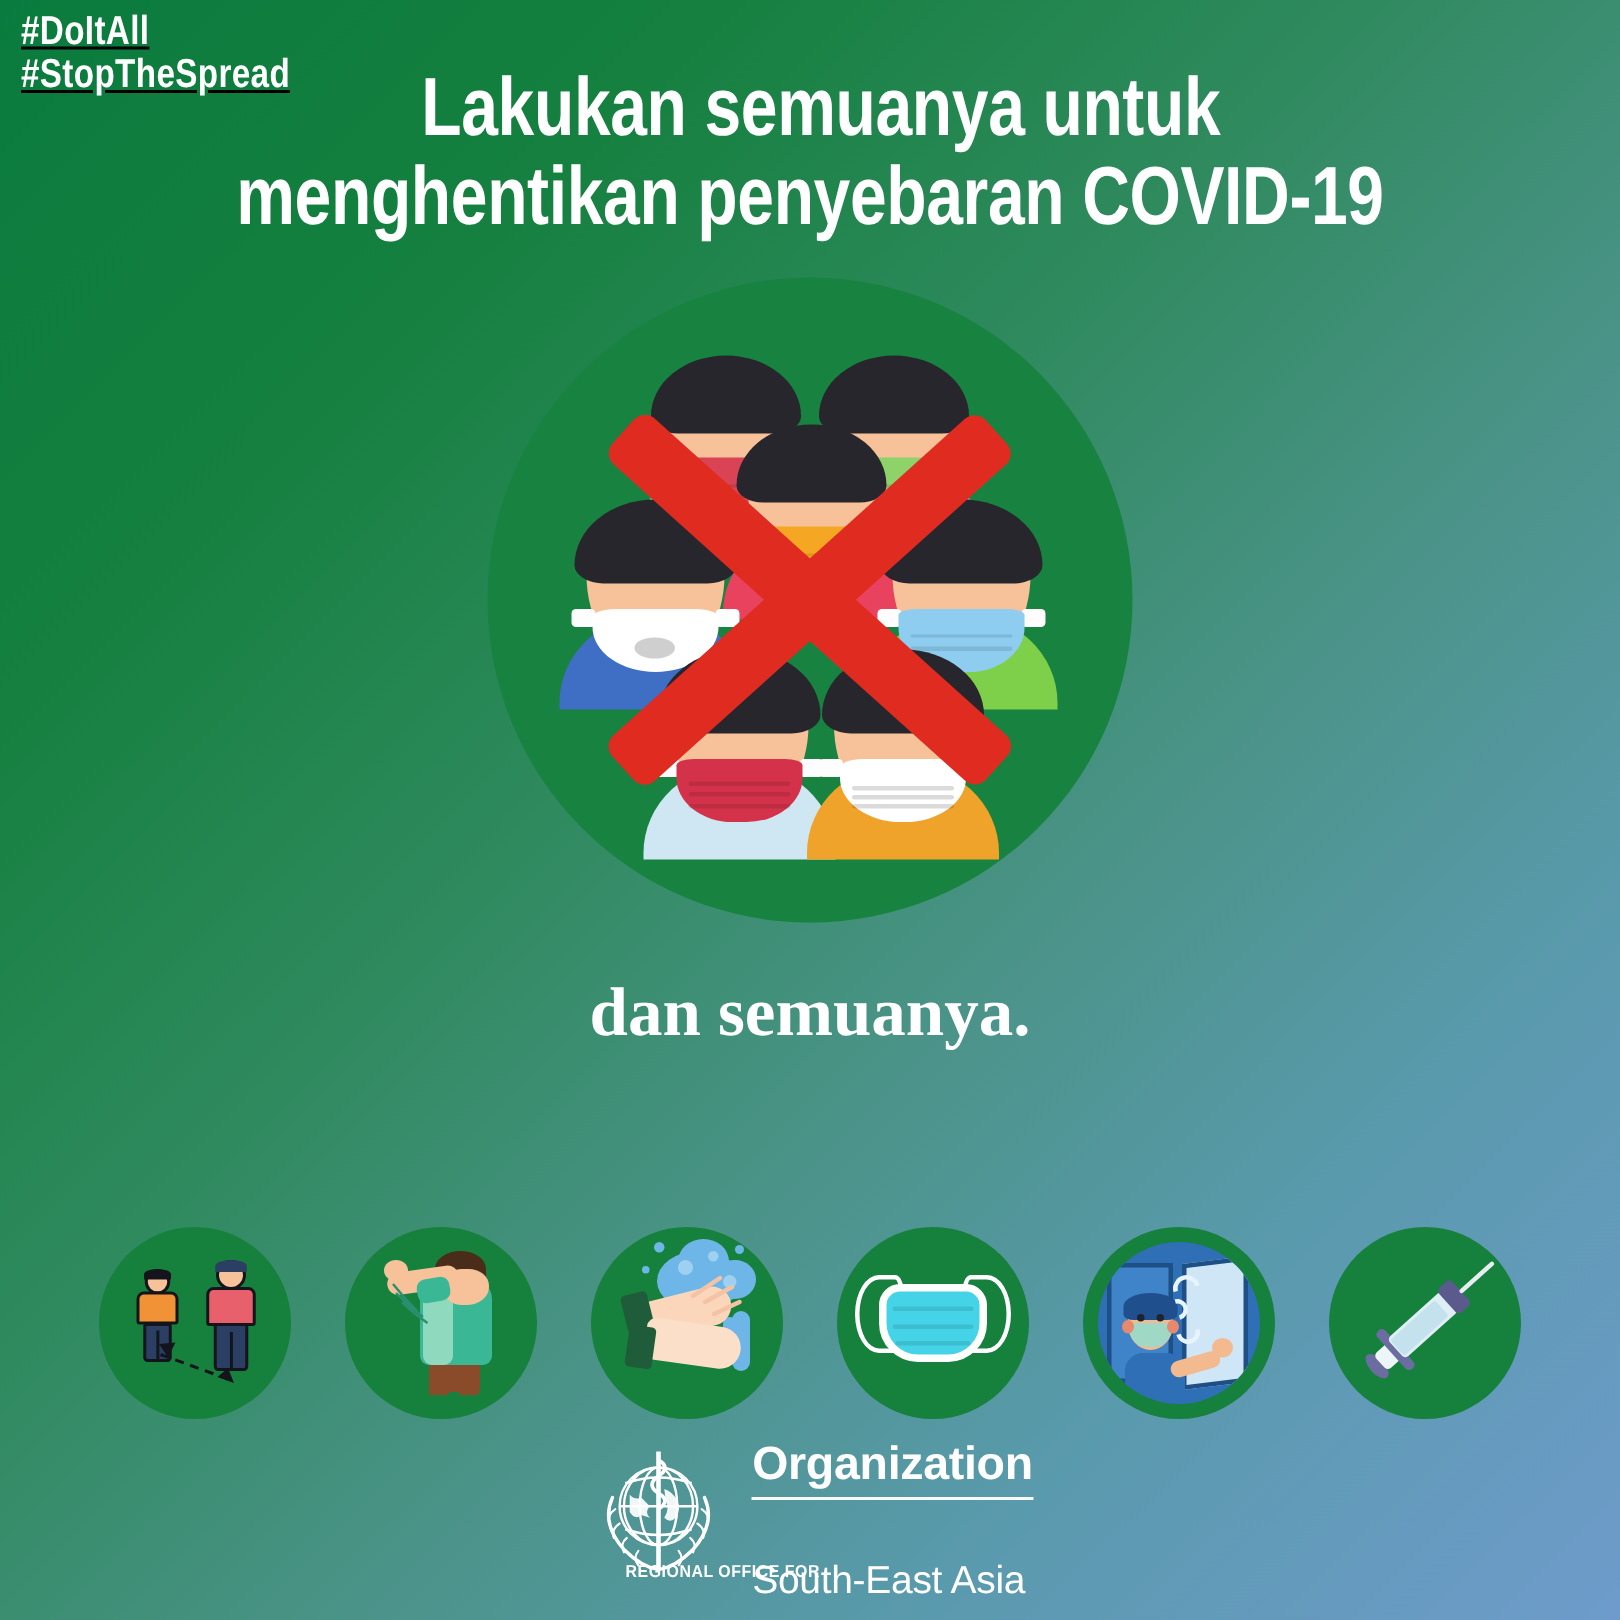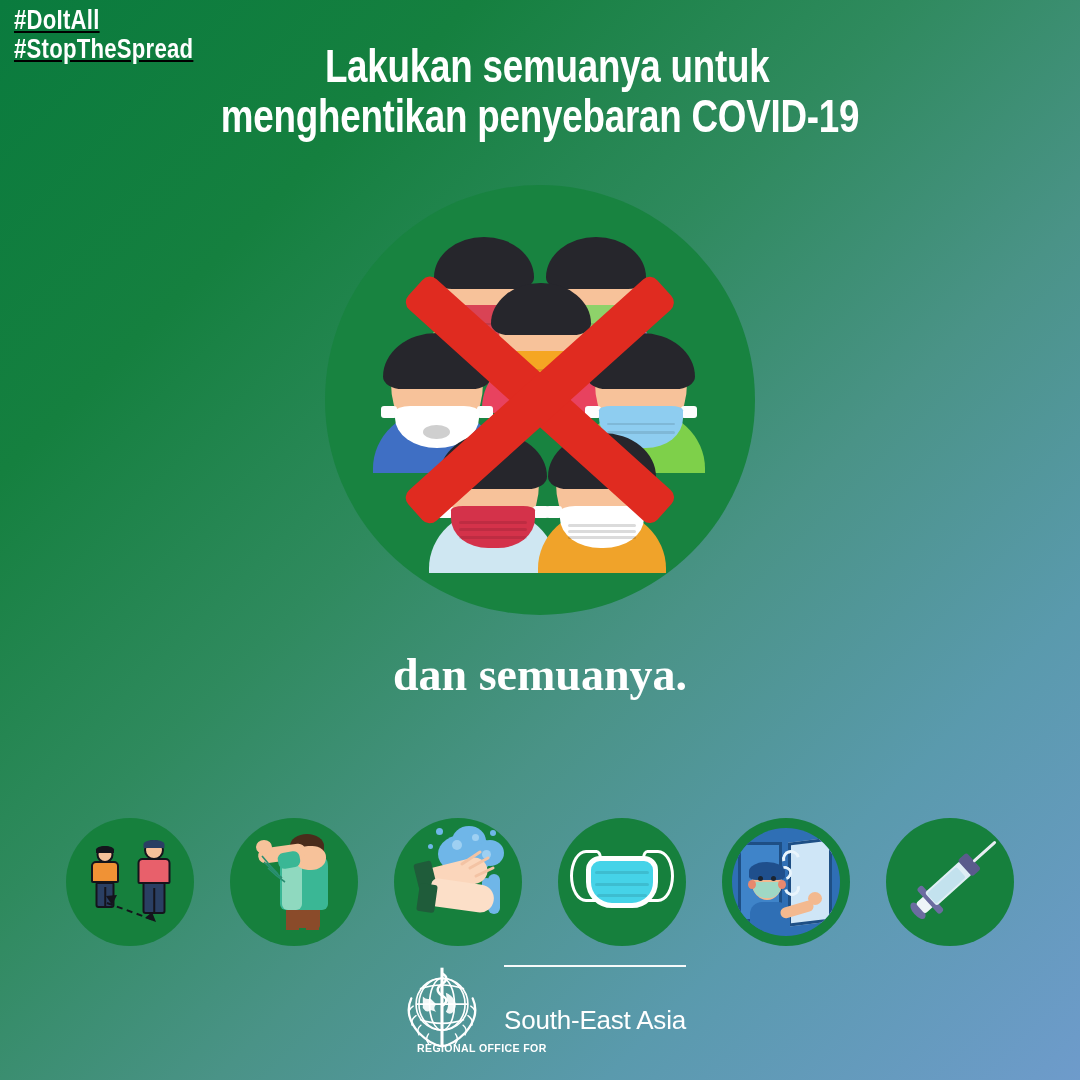--- a/index.html
+++ b/index.html
@@ -15,21 +15,21 @@
   #hashtags div {
     color:#ffffff; font-weight:bold; font-size:27px;
     font-family:"Liberation Sans Narrow","Liberation Sans",sans-serif;
     transform:scaleX(.82); transform-origin:left center; letter-spacing:.3px;
   }
 
   
   #title {
     position:absolute; left:0; right:0; top:42px;
     text-align:center; color:#fff; font-weight:bold;
-    font-size:46px; line-height:1.08; letter-spacing:-.3px;
+    font-size:55px; line-height:1.08; letter-spacing:-.3px;
     font-family:"Liberation Sans Narrow","Liberation Sans",sans-serif;
   }
   #title span { display:block; transform:scaleX(.80); }
   #title .l1 { padding-left:18px; }
 
   
   #hero { position:absolute; left:325px; top:185px; width:430px; height:430px; }
   #hero-circle {
     position:absolute; inset:0; border-radius:50%; background:#188340;
   }
@@ -421,17 +421,18 @@
         <path d="M36 77 Q32 82 36 87"></path>
       <path d="M80 48 Q86 52 84 58"></path>
         <path d="M77 58 Q83 62 81 68"></path>
       <path d="M72 68 Q77 72 74 78"></path>
         <path d="M64 77 Q68 82 64 87"></path>
     </g>
     <rect x="48.4" y="8" width="3.2" height="82" fill="#ffffff"></rect>
     <path d="M50 14 q9 5 0 11 q-9 6 0 12 q9 5 0 11" stroke="#ffffff" stroke-width="2.6" fill="none"></path>
   </svg>
   <div id="who-text">
+    <div class="who-l2">Organization</div>
     <div class="who-rule"></div>
     <div class="who-l3">South-East Asia</div>
   </div>
 </div>
 <div id="who-sub">REGIONAL OFFICE FOR</div>
 
 </body></html>

